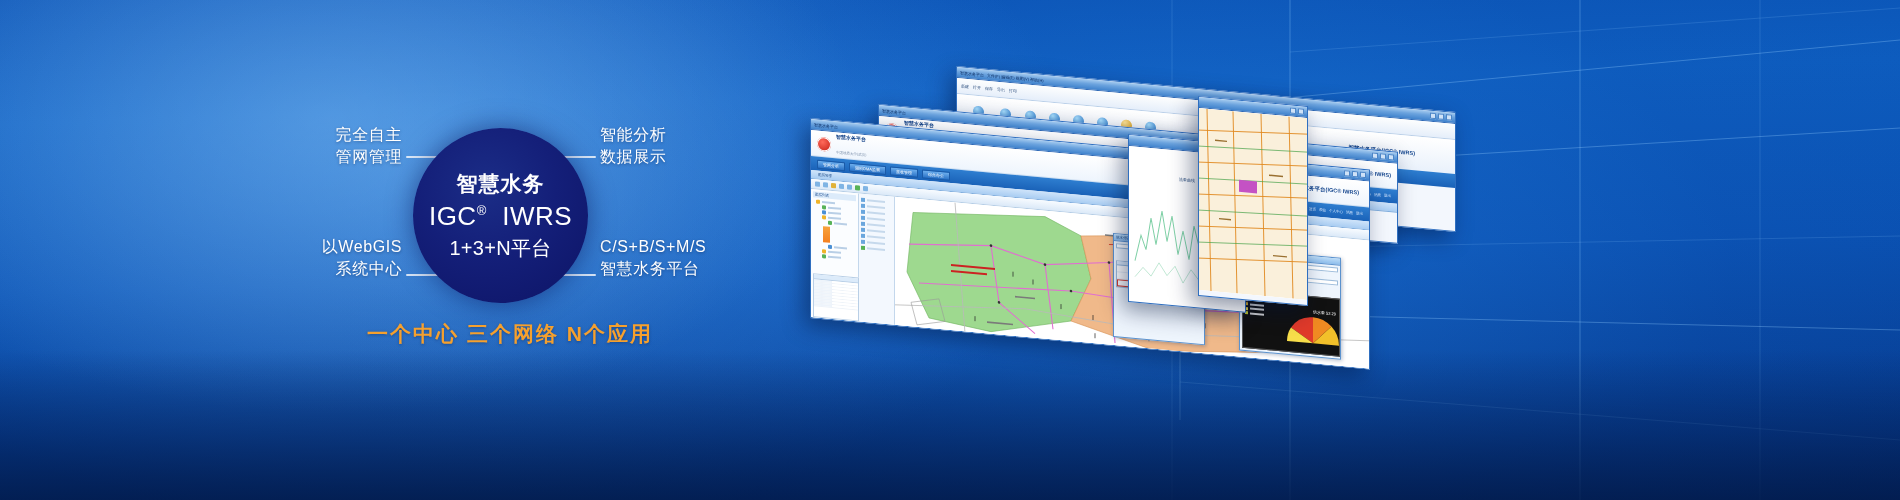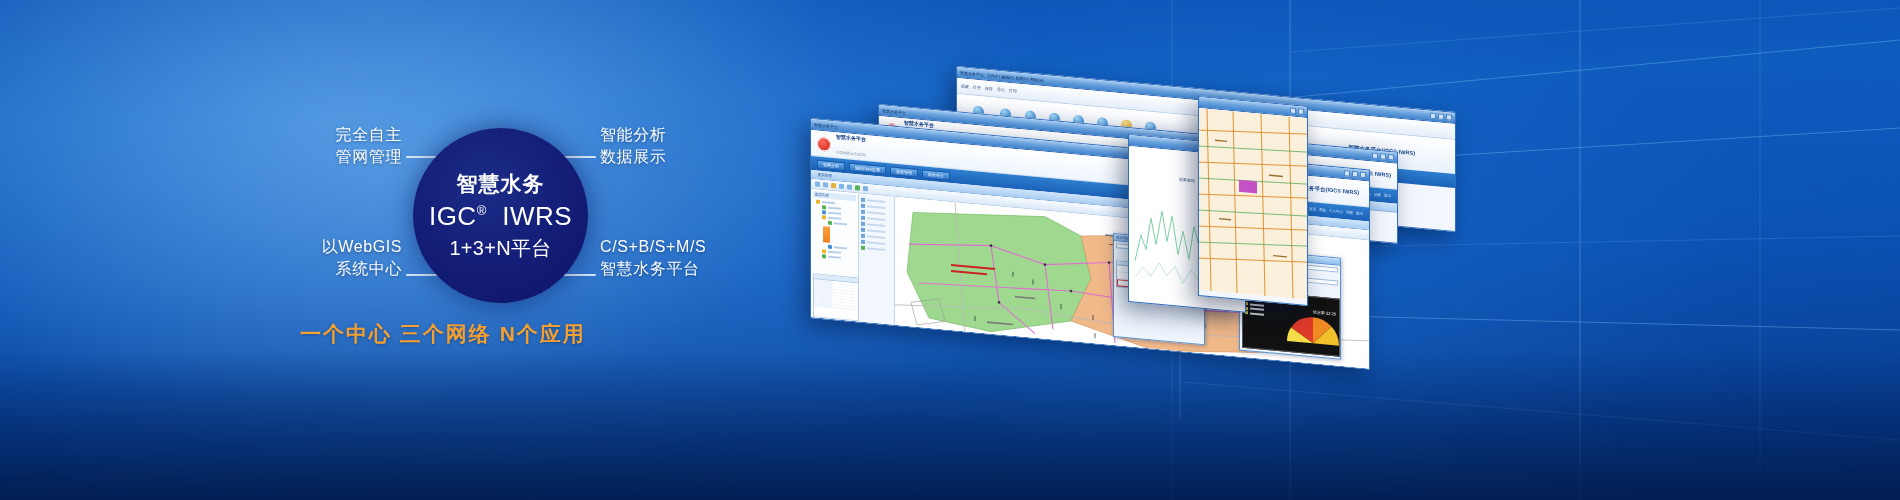--- a/index.html
+++ b/index.html
@@ -77,21 +77,21 @@
     position:absolute; height:2px; background:rgba(255,255,255,.80);
     z-index:3; border-radius:1px;
   }
   #cn-tl { left:406px; top:156px; width:72px; }
   #cn-tr { left:524px; top:156px; width:72px; }
   #cn-bl { left:406px; top:274px; width:96px; }
   #cn-br { left:498px; top:274px; width:98px; }
 
   #tagline {
     position:absolute; left:300px; top:320px; width:420px;
-    text-align:left; color:#f5a02e; font-size:21px; font-weight:700;
+    text-align:center; color:#f5a02e; font-size:21px; font-weight:700;
     letter-spacing:2px; z-index:6; text-shadow:0 1px 3px rgba(0,20,60,.35);
   }
 
   
   #apps { position:absolute; left:760px; top:0; width:1140px; height:500px; }
 
   .win {
     position:absolute;
     background:#f3f7fd;
     border:1px solid #2f6fc0;

